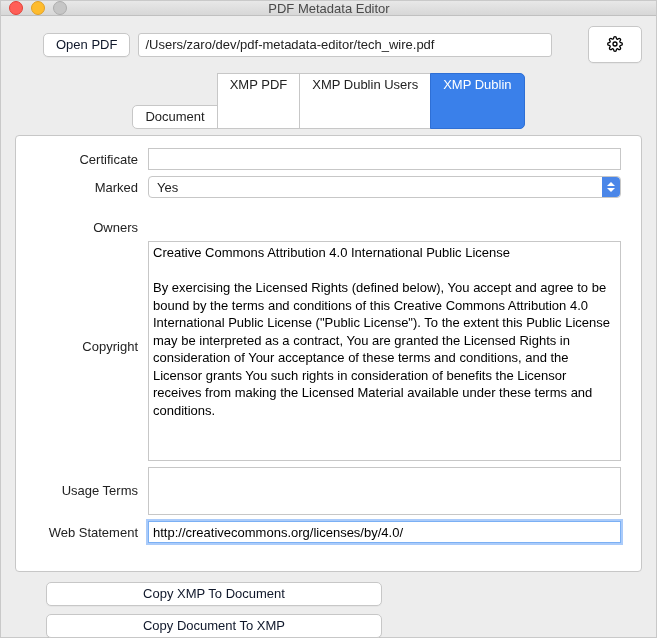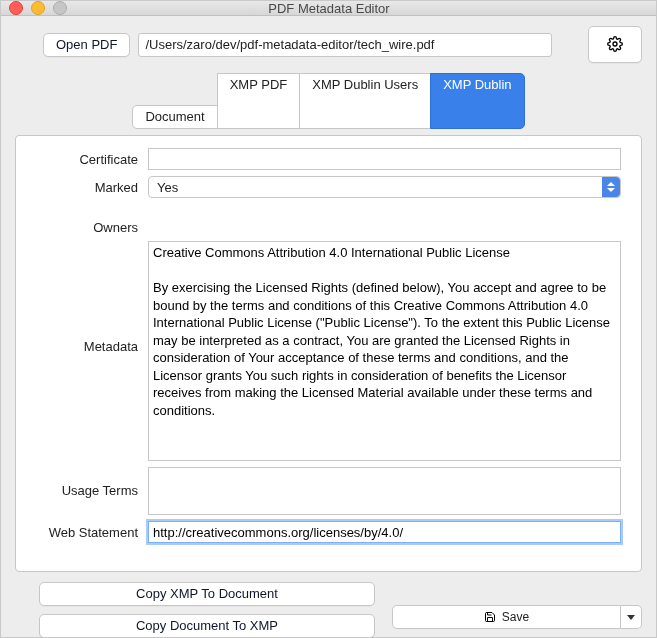--- a/index.html
+++ b/index.html
@@ -211,21 +211,21 @@
     resize: none;
     font-family: inherit;
     outline: none;
     white-space: pre-wrap;
   }
   .ta-owners { height: 52px; }
   .ta-copyright { height: 220px; }
   .ta-usage { height: 48px; }
   
   .bottom {
-    padding: 10px 14px 0 10px;
+    padding: 10px 14px 0 17px;
     display: flex;
     gap: 24px;
   }
   .bottom-left {
     display: flex;
     flex-direction: column;
     gap: 8px;
     width: 310px;
   }
   .bottom-right {
@@ -323,21 +323,21 @@
             <div class="sel-arrow-down"></div>
           </div>
         </div>
       </div>
 
       <div class="form-row top">
         <div class="form-label">Owners</div>
       </div>
 
       <div class="form-row top">
-        <div class="form-label" style="margin-top:98px">Metadata</div>
+        <div class="form-label" style="margin-top:98px">Copyright</div>
         <textarea class="textarea ta-copyright" style="">Creative Commons Attribution 4.0 International Public License
 
 By exercising the Licensed Rights (defined below), You accept and agree to be bound by the terms and conditions of this Creative Commons Attribution 4.0 International Public License ("Public License"). To the extent this Public License may be interpreted as a contract, You are granted the Licensed Rights in consideration of Your acceptance of these terms and conditions, and the Licensor grants You such rights in consideration of benefits the Licensor receives from making the Licensed Material available under these terms and conditions.</textarea>
       </div>
 
       <div class="form-row top">
         <div class="form-label">Usage Terms</div>
         <textarea class="textarea ta-usage" style=""></textarea>
       </div>
 
@@ -347,30 +347,15 @@
       </div>
 
     </div>
   </div>
 
   <div class="bottom">
     <div class="bottom-left">
       <div class="btn wide-btn">Copy XMP To Document</div>
       <div class="btn wide-btn">Copy Document To XMP</div>
     </div>
-    <div class="bottom-right">
-      <div class="save-group">
-        <div class="save-btn-main">
-          <svg width="12" height="12" viewBox="0 0 24 24" fill="none" stroke="#000" stroke-width="2">
-            <path d="M19 21H5a2 2 0 0 1-2-2V5a2 2 0 0 1 2-2h11l5 5v11a2 2 0 0 1-2 2z"></path>
-            <polyline points="17 21 17 13 7 13 7 21"></polyline>
-            <polyline points="7 3 7 8 15 8"></polyline>
-          </svg>
-          <span>Save</span>
-        </div>
-        <div class="save-btn-drop">
-          <div class="save-drop-arrow"></div>
-        </div>
-      </div>
-    </div>
   </div>
 
 </div>
 
 </body></html>

